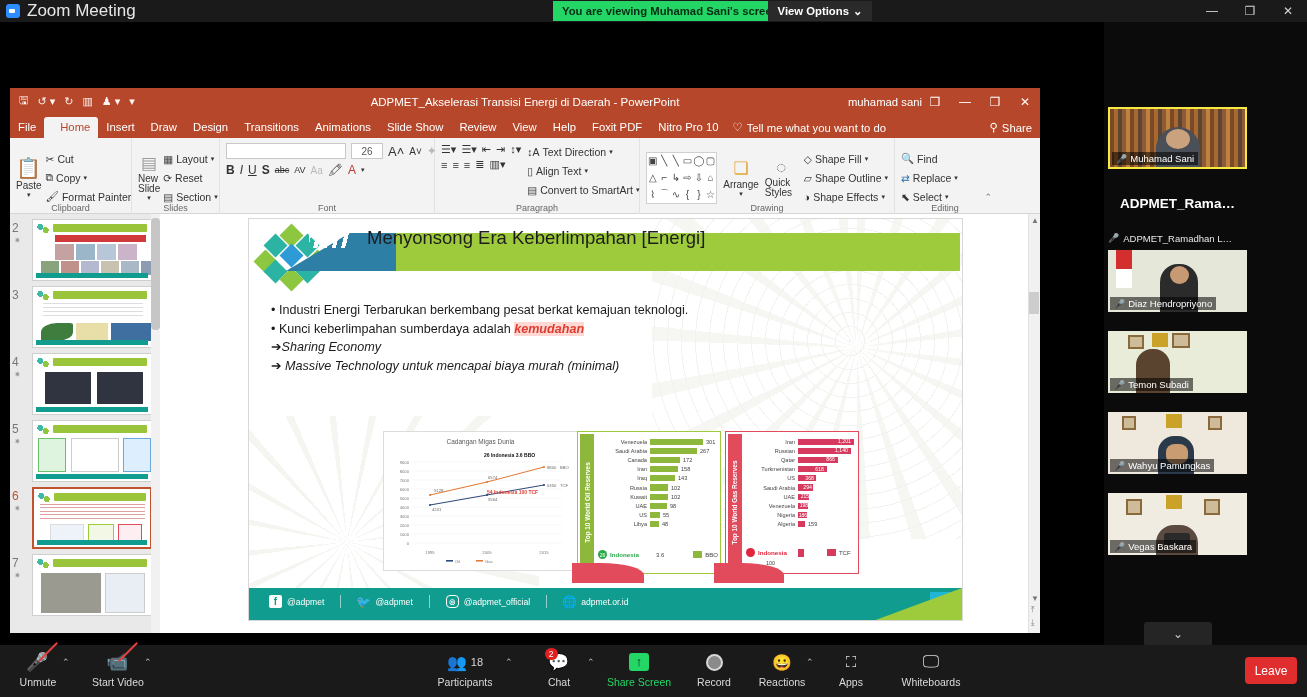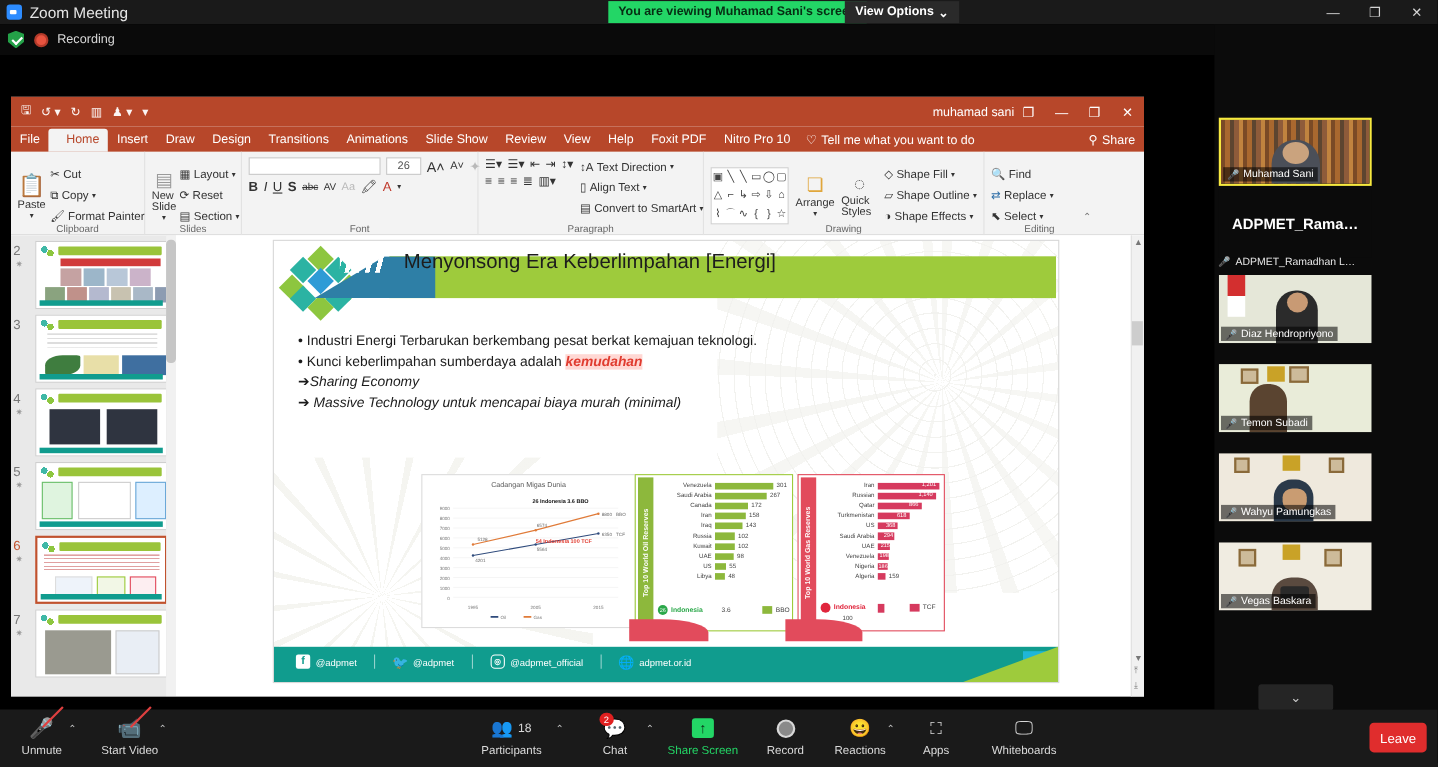--- a/index.html
+++ b/index.html
@@ -5,21 +5,21 @@
   * { box-sizing: border-box; margin:0; padding:0; }
   html,body { width:1307px; height:697px; overflow:hidden; background:#000; }
   body { font-family:"Liberation Sans", sans-serif; }
 
   
   #app { position:relative; width:1307px; height:697px; background:#000; }
 
   .zoom-titlebar{ position:absolute; left:0; top:0; width:1307px; height:22px; background:#1a1a1a; display:flex; align-items:center; }
   .zt-logo{ width:14px;height:14px;margin-left:6px;border-radius:3px;background:#2d8cff; position:relative;}
   .zt-logo:after{content:"";position:absolute;left:3px;top:5px;width:6px;height:4px;background:#fff;border-radius:1px;}
-  .zt-title{ color:#e6e6e6; font-size:14px; margin-left:7px; }
+  .zt-title{ color:#e6e6e6; font-size:17px; margin-left:7px; }
   .zt-banner{ position:absolute; left:553px; top:1px; height:20px; background:#23d666; color:#062d13;
               font-size:11.3px; display:flex;align-items:center;padding:0 9px; font-weight:600;}
   .zt-viewopt{ position:absolute; left:768px; top:1px; height:20px; width:104px; background:#2a2a2a; color:#fff;
                font-size:11.3px; display:flex;align-items:center;justify-content:center;gap:4px; font-weight:600;}
   .zt-winbtns{ position:absolute; right:0; top:0; height:22px; display:flex; }
   .zt-winbtns div{ width:38px;height:22px; color:#d4d4d4; font-size:12px; display:flex;align-items:center;justify-content:center; }
 
   .zoom-statusbar{ position:absolute;left:0;top:22px;width:1307px;height:28px;background:#0a0a0a; display:flex;align-items:center;}
   .shield{ width:15px;height:16px;margin-left:7px;background:#24a148;
            clip-path:polygon(50% 0,100% 18%,100% 62%,50% 100%,0 62%,0 18%); position:relative;}
@@ -166,36 +166,36 @@
       <span>View Options</span>
       <span>⌄</span>
     </div>
     <div class="zt-winbtns">
       <div>—</div>
       <div>❐</div>
       <div>✕</div>
     </div>
   </div>
 
-  <div class="zoom-statusbar">
-    <div class="shield"></div>
-    <div class="recdot"></div>
-    <div class="rectxt">Recording</div>
-  </div>
 
   <div id="ppt">
 
     <div class="ppt-title">
       <div class="qat">
         <span>🖫</span>
         <span>↺ ▾</span>
         <span>↻</span>
         <span>▥</span>
         <span>♟ ▾</span>
         <span>▾</span>
+      </div>
+      <div class="ppt-doc">
+        <span>ADPMET_Akselerasi Transisi Energi di Daerah</span>
+        <span>-</span>
+        <span>PowerPoint</span>
       </div>
       <div class="ppt-user">muhamad sani</div>
       <div class="ppt-winb">
         <div>❐</div>
         <div>—</div>
         <div>❐</div>
         <div>✕</div>
       </div>
     </div>
 

